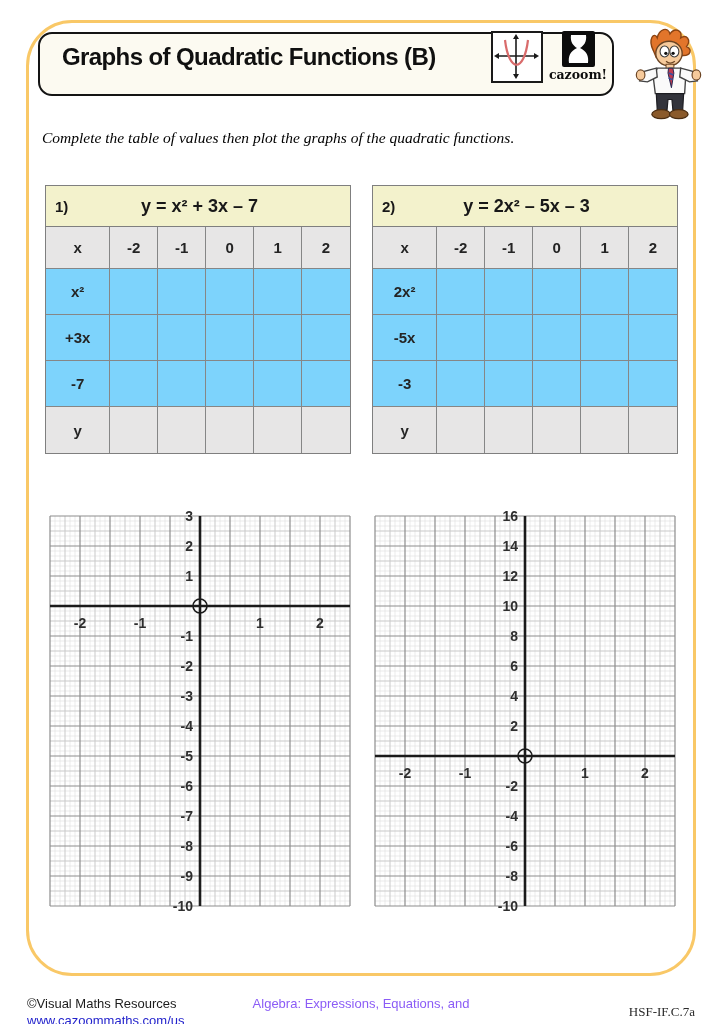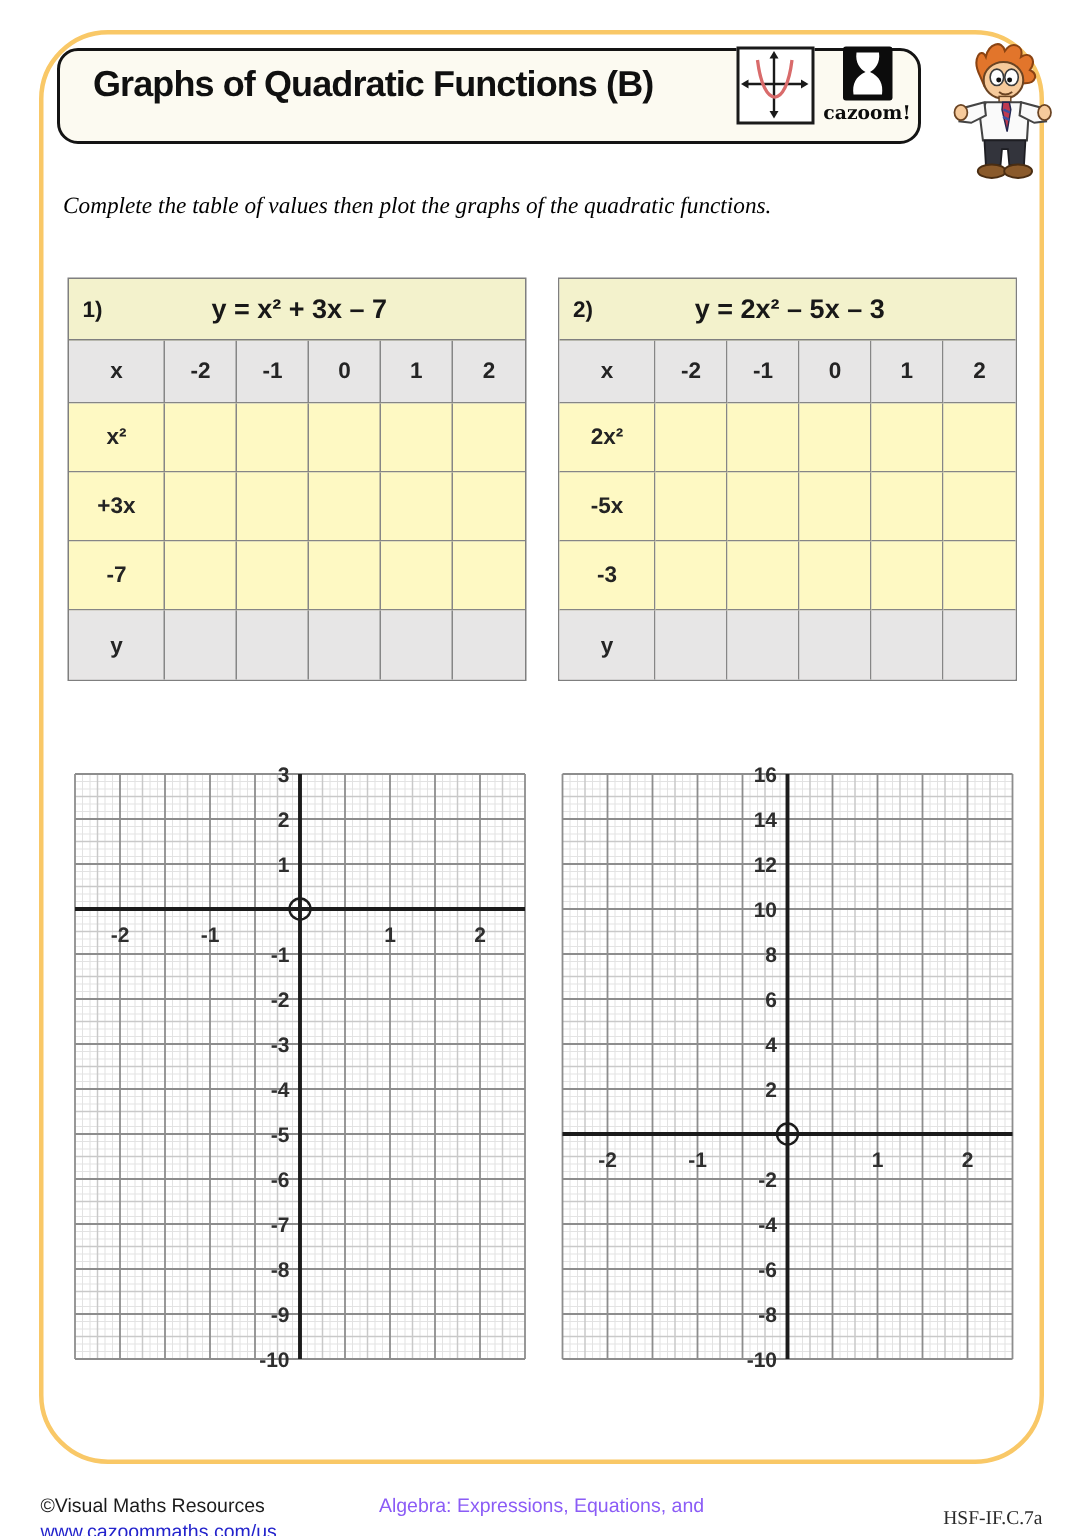--- a/index.html
+++ b/index.html
@@ -37,21 +37,21 @@
 
   
   .tables-row{position:absolute;left:45px;top:185px;display:flex;gap:21px;}
   .qtable{width:306px;border:1.6px solid var(--table-border);background:#fff;}
   .title-row{position:relative;height:41px;background:var(--title-bg);
     border-bottom:1.5px solid var(--table-border);display:flex;align-items:center;}
   .pnum{font-size:15px;font-weight:bold;color:#181818;padding-left:9px;position:relative;z-index:1;}
   .peq{position:absolute;left:3px;right:0;text-align:center;font-size:18px;font-weight:bold;color:#181818;}
   .tgrid{display:grid;grid-template-columns:1.34fr repeat(5,1fr);grid-template-rows:42px repeat(4,46px);}
   .tgrid .cell{border-right:1.4px solid #868686;border-bottom:1.4px solid #868686;
-    display:flex;align-items:center;justify-content:center;font-size:15px;font-weight:bold;color:#242424;background:#fef9c3;}
+    display:flex;align-items:center;justify-content:center;font-size:15px;font-weight:bold;color:#242424;background:#7dd3fc;}
   .tgrid .cell:nth-child(6n){border-right:none;}
   .tgrid .cell:nth-child(n+25){border-bottom:none;}
   .tgrid .cell.gray{background:var(--cell-gray);}
 
   
   .graphs-row{position:absolute;left:47px;top:513px;display:flex;gap:19px;}
   svg.graph{overflow:visible;display:block;background:#fff;}
   svg.graph text{font-family:"Liberation Sans",sans-serif;font-weight:bold;font-size:14px;fill:#2E2E2E;}
 
   

